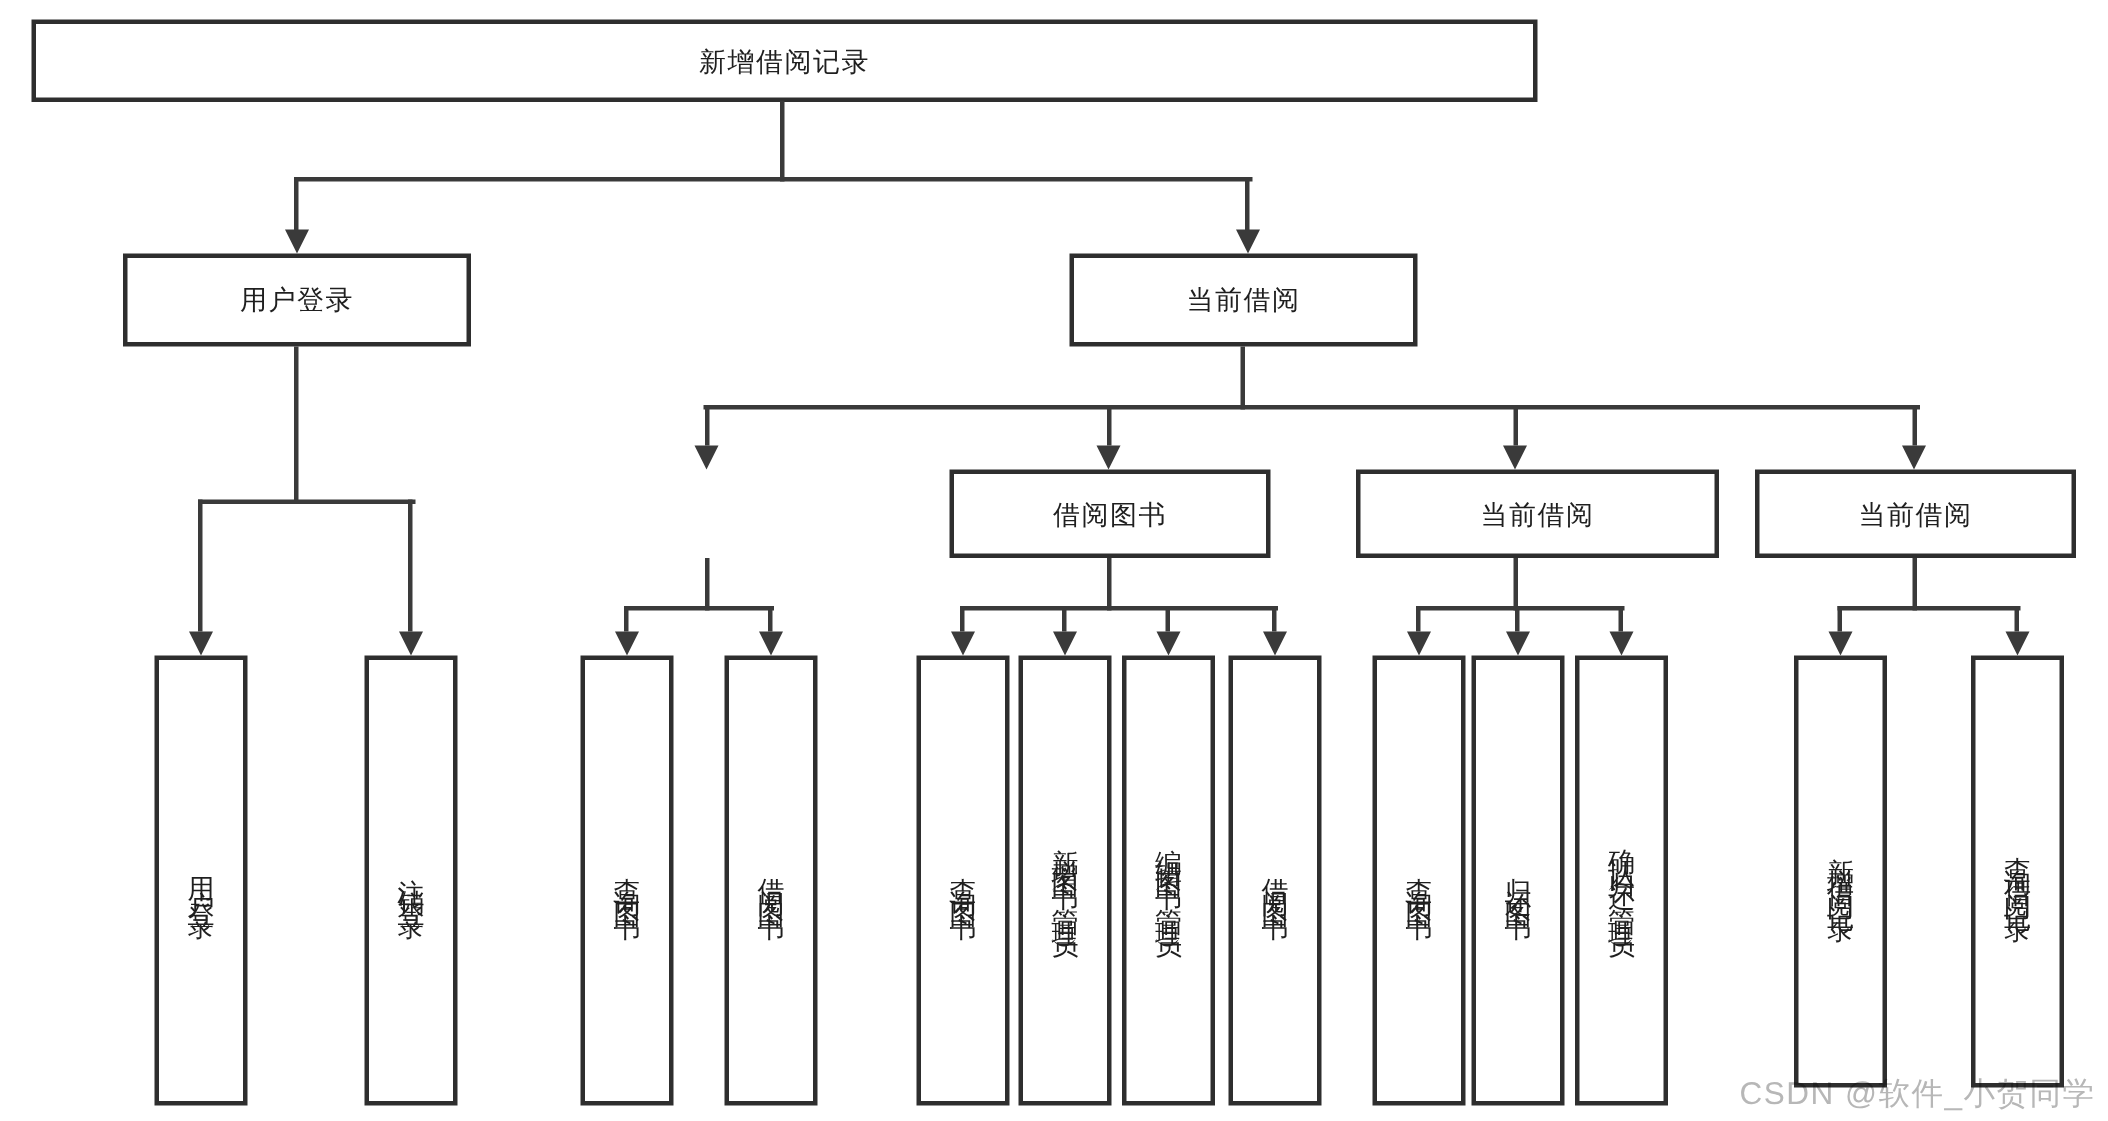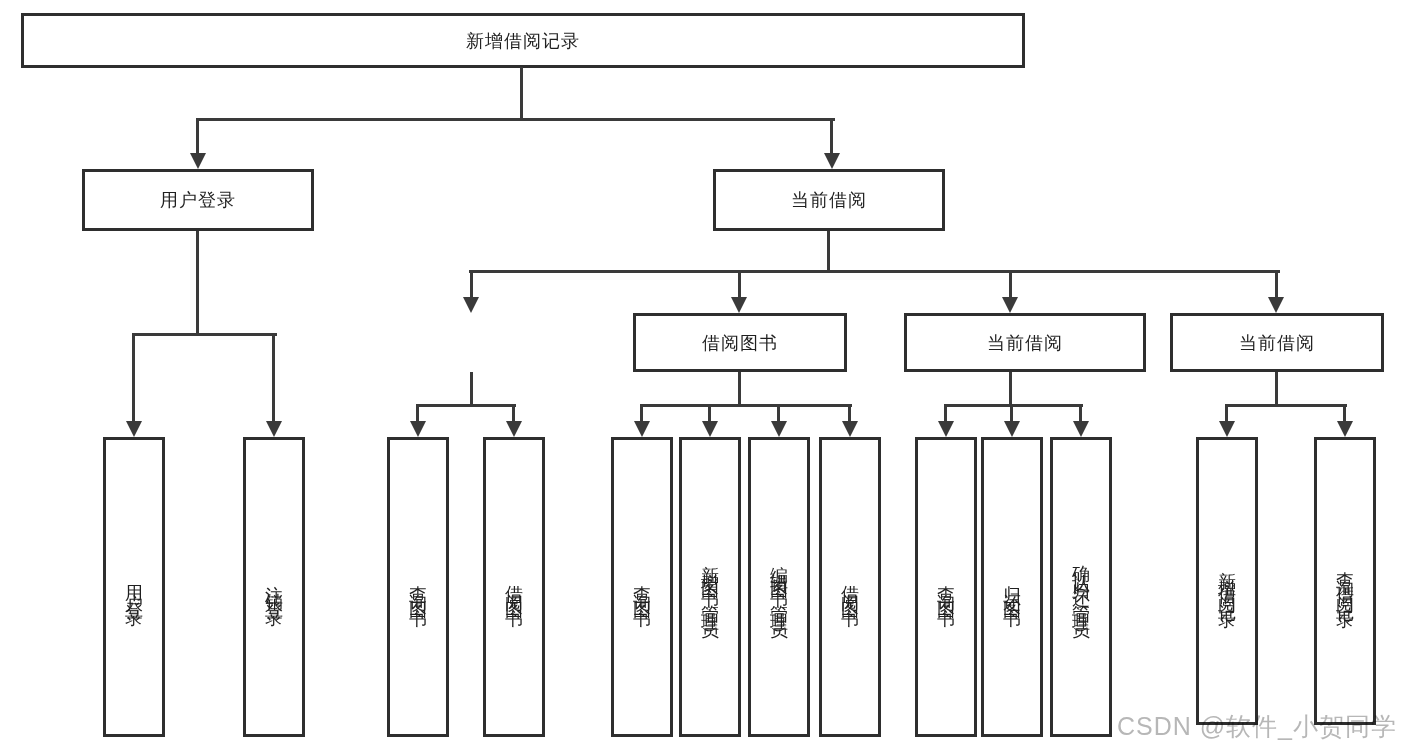--- a/index.html
+++ b/index.html
@@ -36,21 +36,21 @@
   .h,.v{position:absolute;background:var(--line);}
   .a{
     position:absolute;width:0;height:0;
     border-left:8px solid transparent;
     border-right:8px solid transparent;
     border-top:16px solid var(--line);
   }
   .watermark{
     position:absolute;
     right:8px;bottom:4px;
-    font-size:25px;
+    font-size:21px;
     color:var(--wm);
     letter-spacing:1px;
     mix-blend-mode:multiply;
     z-index:5;
     white-space:nowrap;
   }
 </style>
 </head>
 <body>
 

